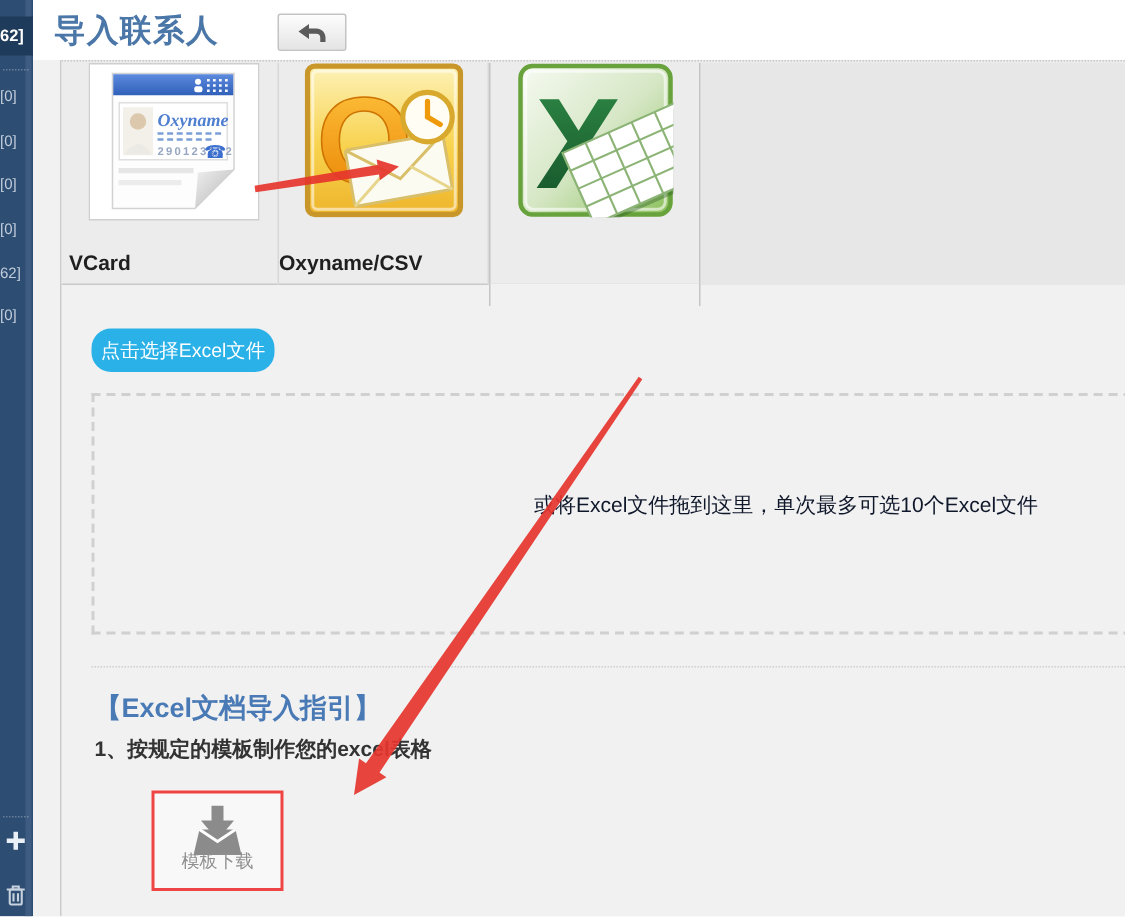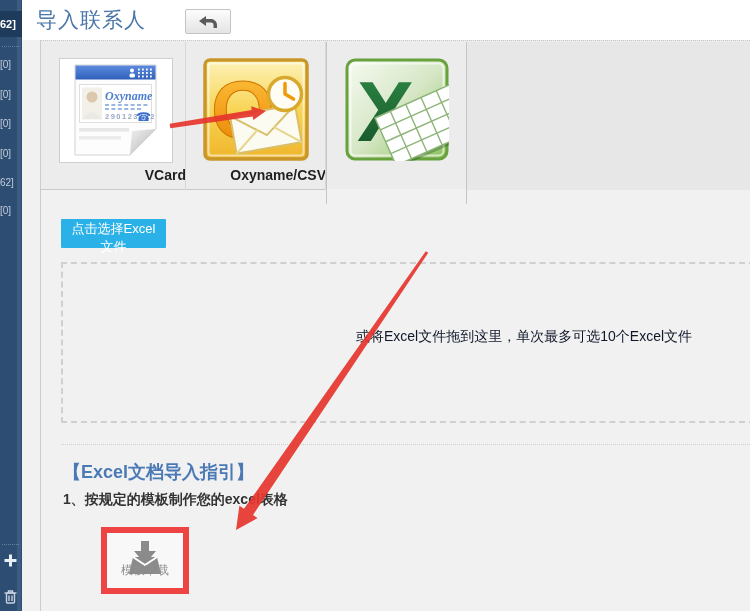--- a/index.html
+++ b/index.html
@@ -10,50 +10,50 @@
   #sidebar{position:absolute;left:0;top:0;width:22px;height:611px;background:#2e4d72;z-index:5;}
   #sidebar .scrollstrip{position:absolute;right:1px;top:0;width:4px;height:611px;background:#3e5c82;}
   .sb-item{position:absolute;left:0;width:17px;font-size:10px;color:#c2cedd;text-align:left;padding-right:3px;
            white-space:nowrap;overflow:hidden;line-height:13px;cursor:pointer;}
   .sb-item.selected{top:11px;height:26px;line-height:26px;background:#1f3b5b;color:#fff;font-weight:bold;font-size:11px;width:19px;padding-right:3px;}
   .sb-sep{position:absolute;left:2px;right:3px;border-top:1px dotted rgba(255,255,255,.28);}
   .sb-tool{position:absolute;left:3px;width:15px;height:15px;cursor:pointer;}
 
   
   #header{position:absolute;left:22px;top:0;right:0;height:40px;background:#fff;border-bottom:1px solid #e7e7e7;}
-  #page-title{position:absolute;left:14px;top:6px;font-size:21px;font-weight:normal;color:#4a76a8;letter-spacing:1px;}
+  #page-title{position:absolute;left:14px;top:6px;font-size:21px;font-weight:bold;color:#4a76a8;letter-spacing:1px;}
   #back-btn{position:absolute;left:163px;top:9px;width:46px;height:25px;border:1px solid #c3c3c3;border-radius:2px;
             background:linear-gradient(#fdfdfd,#e4e4e4);box-sizing:border-box;cursor:pointer;
             display:flex;align-items:center;justify-content:center;}
 
   
   #gutter{position:absolute;left:22px;top:40px;width:18px;bottom:0;background:#f1f1f1;}
   #main{position:absolute;left:40px;top:40px;right:0;bottom:0;background:#f1f1f1;border-left:1px solid #cccccc;overflow:hidden;}
 
   #tabrow{position:absolute;left:0;top:0;right:0;height:150px;background:#ececec;box-sizing:border-box;
           border-top:1px dotted #c6c6c6;border-bottom:1px solid #c9c9c9;}
   #tab-right-shade{position:absolute;left:426px;top:1px;right:0;height:148px;background:#e7e7e7;}
   .tab-cell{position:absolute;top:1px;height:148px;width:140px;cursor:pointer;}
   .tab-cell .sep{position:absolute;right:0;top:0;bottom:0;border-right:1px solid #d8d8d8;}
   #tab-excel{left:285px;width:141px;box-sizing:border-box;border-left:1px solid #c5c5c5;border-right:1px solid #c5c5c5;}
   #tab-vcard{left:5px;} #tab-outlook{left:145px;}
-  .tab-label{position:absolute;bottom:7px;left:0;width:100%;text-align:right;font-size:14px;font-weight:bold;color:#1f1f1f;}
-  .tab-icon{position:absolute;top:16px;left:50%;transform:translateX(-50%);}
+  .tab-label{position:absolute;bottom:7px;left:0;width:100%;text-align:left;font-size:14px;font-weight:bold;color:#1f1f1f;}
+  .tab-icon{position:absolute;top:0;left:50%;transform:translateX(-50%);}
   #excel-extension{position:absolute;left:285px;top:149px;width:141px;height:15px;background:#f1f1f1;box-sizing:border-box;
                    border-left:1px solid #c5c5c5;border-right:1px solid #c5c5c5;z-index:3;}
 
   
-  #select-btn{position:absolute;left:20px;top:179px;width:105px;height:29px;background:#29b1e8;color:#fff;
-              font-size:13px;border:none;border-radius:1px;cursor:pointer;font-family:inherit;}
+  #select-btn{position:absolute;left:20px;top:179px;width:122px;height:29px;background:#29b1e8;color:#fff;
+              font-size:13px;border:none;border-radius:13px;cursor:pointer;font-family:inherit;}
   #dropzone{position:absolute;left:20px;top:222px;width:700px;height:157px;border:2px dashed #d0d0d0;}
   #drop-hint{position:absolute;left:293px;top:64px;font-size:14px;color:#0f172a;white-space:nowrap;}
   #dot-divider{position:absolute;left:20px;top:404px;right:0;border-top:1px dotted #cfcfcf;}
   #guide-heading{position:absolute;left:22px;top:420px;font-size:18px;font-weight:bold;color:#4a7ab5;}
   #guide-step1{position:absolute;left:22px;top:451px;font-size:14px;font-weight:bold;color:#333;}
-  #tpl-btn{position:absolute;left:60px;top:487px;width:88px;height:67px;background:#f8f8f8;border:6px solid #ef4444;
+  #tpl-btn{position:absolute;left:60px;top:487px;width:88px;height:67px;background:#f8f8f8;border:2px solid #ef4444;
            box-sizing:border-box;cursor:pointer;text-align:center;}
   #tpl-btn .dl-label{position:absolute;bottom:9px;left:0;width:100%;font-size:12px;color:#8f8f8f;}
 
   #arrows{position:absolute;left:0;top:0;width:750px;height:611px;pointer-events:none;z-index:40;}
 </style>
 </head>
 <body>
 
 <div id="app">
 

